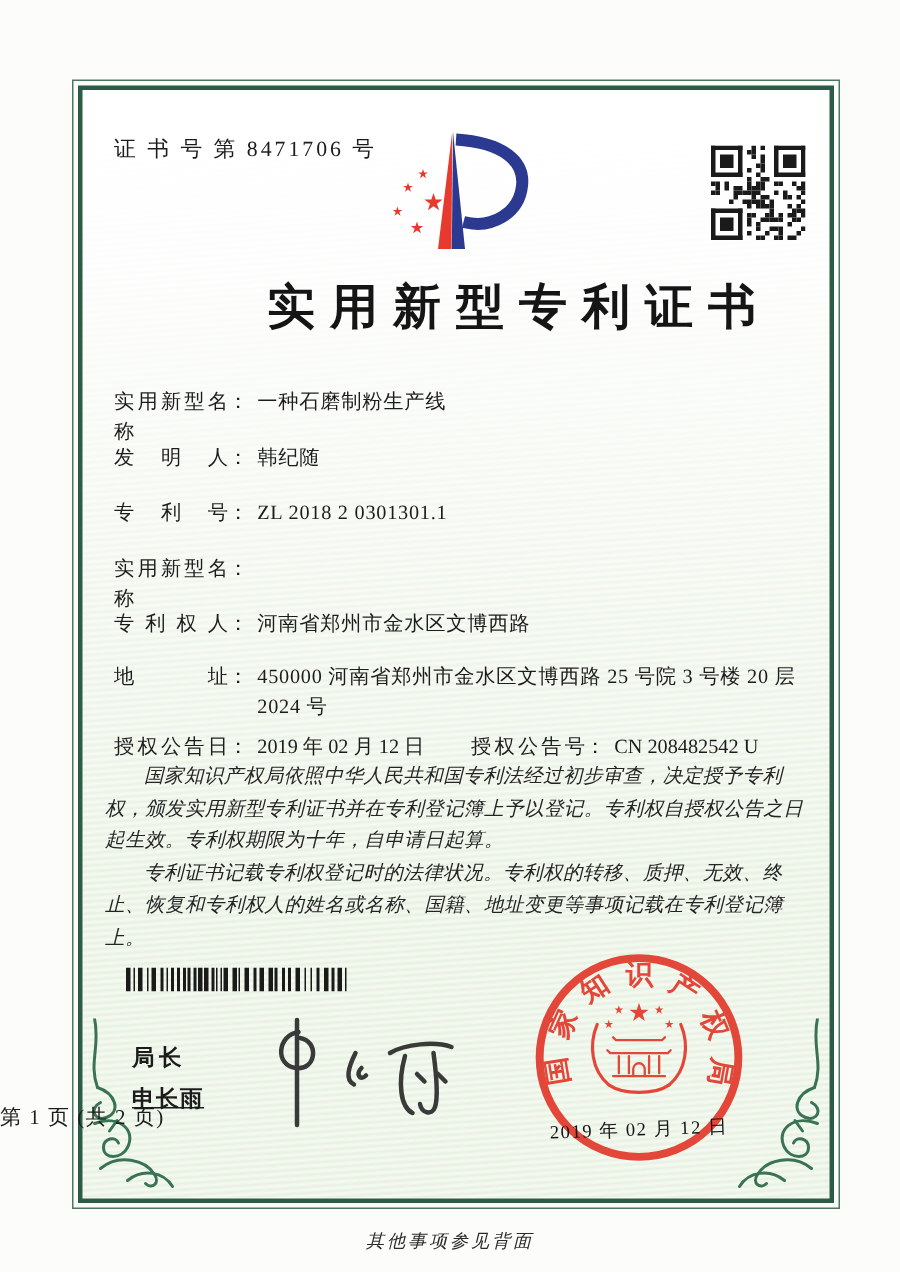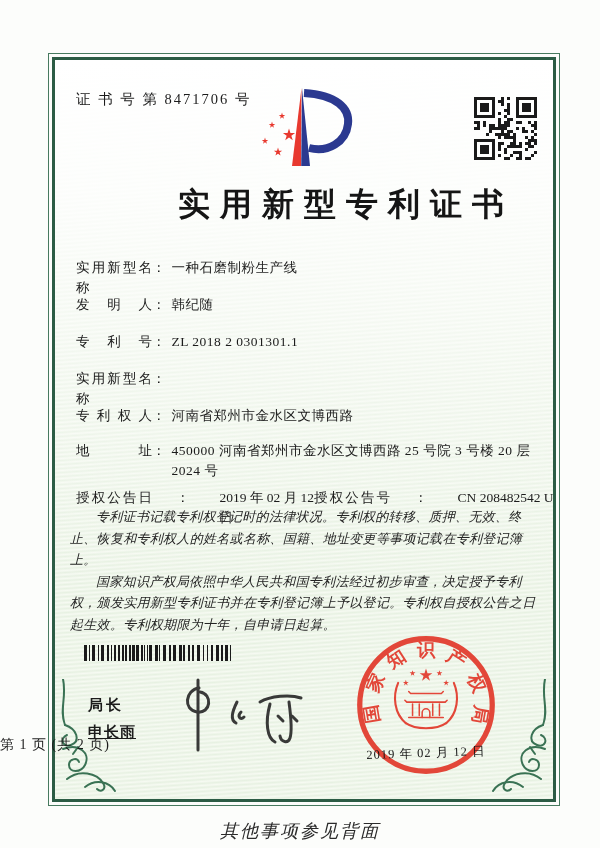--- a/index.html
+++ b/index.html
@@ -32,40 +32,40 @@
     position:absolute;left:0;top:183px;width:100%;text-align:center;
     font-size:32px;font-weight:600;letter-spacing:10px;color:#151515;margin-left:46px;
   }
   
   .field-row{position:absolute;left:76px;width:468px;font-size:13.5px;display:flex;line-height:1.5;}
   .f-label{display:inline-block;width:76px;text-align:justify;text-align-last:justify;flex:none;}
   .f-colon{flex:none;margin-right:6px;}
   .f-value{flex:1;letter-spacing:.5px;}
   .row-1{top:258px}.row-2{top:295px}.row-3{top:332px}.row-4{top:369px}
   .row-5{top:406px}.row-6{top:441px}.row-7{top:488px}
-  .grant-col{display:flex;flex:none;gap:24px;}
+  .grant-col{display:flex;flex:none;}
   .grant-col.first{width:238px;}
   
   .body-text{position:absolute;left:70px;top:506px;width:472px;}
   .body-text p{
     margin:0;text-indent:2em;font-size:13px;line-height:1.66;
     font-style:italic;letter-spacing:.3px;color:#242424;
   }
   
   .barcode-box{position:absolute;left:84px;top:645px;width:148px;height:16px;}
   .director-role{position:absolute;left:88px;top:696px;font-size:15px;letter-spacing:3px;font-weight:600;font-family:"Liberation Sans","DejaVu Sans",sans-serif;}
   .director-name{position:absolute;left:88px;top:723px;font-size:15px;letter-spacing:1px;font-weight:600;font-family:"Liberation Sans","DejaVu Sans",sans-serif;text-decoration:underline;}
   .signature-box{position:absolute;left:175px;top:672px;width:160px;height:85px;}
   .seal-box{position:absolute;left:354px;top:633px;width:144px;height:144px;}
   .seal-date{
     position:absolute;left:356px;top:745px;width:140px;text-align:center;
     font-size:12.5px;letter-spacing:1px;color:#141414;transform:rotate(-2deg);
   }
   .page-info{position:absolute;left:0;top:736px;width:100%;text-align:left;font-size:14px;letter-spacing:1px;}
-  .footer-note{position:absolute;left:0;top:819px;width:100%;text-align:center;font-size:18px;font-style:italic;letter-spacing:2px;color:#2a2a2a;}
+  .footer-note{position:absolute;left:0;top:819px;width:100%;text-align:center;font-size:12px;font-style:italic;letter-spacing:2px;color:#2a2a2a;}
   svg{display:block;}
 </style>
 </head>
 <body>
 
 <svg width="0" height="0" style="position:absolute" aria-hidden="true">
   <defs>
     <path id="star" d="M0,-1 L0.225,-0.309 L0.951,-0.309 L0.363,0.118 L0.588,0.809 L0,0.382 L-0.588,0.809 L-0.363,0.118 L-0.951,-0.309 L-0.225,-0.309 Z"></path>
   </defs>
 </svg>
@@ -270,22 +270,22 @@
     <span>2019 年 02 月 12 日</span>
   </span>
   <span class="grant-col">
     <span class="f-label">授权公告号</span>
       <span class="f-colon">：</span>
     <span>CN 208482542 U</span>
   </span>
 </div>
 
 <div class="body-text">
+  <p>国家知识产权局依照中华人民共和国专利法经过初步审查，决定授予专利权，颁发实用新型专利证书并在专利登记簿上予以登记。专利权自授权公告之日起生效。专利权期限为十年，自申请日起算。</p>
   <p>专利证书记载专利权登记时的法律状况。专利权的转移、质押、无效、终止、恢复和专利权人的姓名或名称、国籍、地址变更等事项记载在专利登记簿上。</p>
-  <p>国家知识产权局依照中华人民共和国专利法经过初步审查，决定授予专利权，颁发实用新型专利证书并在专利登记簿上予以登记。专利权自授权公告之日起生效。专利权期限为十年，自申请日起算。</p>
 </div>
 
 <div class="barcode-box">
   <svg id="barcode-svg" viewBox="0 0 148 16" width="148" height="16">
       <rect x="0" y="0" width="3" height="16" fill="#1a1a1a"></rect>
       <rect x="5" y="0" width="1" height="16" fill="#1a1a1a"></rect>
       <rect x="8" y="0" width="3" height="16" fill="#1a1a1a"></rect>
       <rect x="14" y="0" width="1" height="16" fill="#1a1a1a"></rect>
       <rect x="17" y="0" width="3" height="16" fill="#1a1a1a"></rect>
       <rect x="23" y="0" width="2" height="16" fill="#1a1a1a"></rect>

